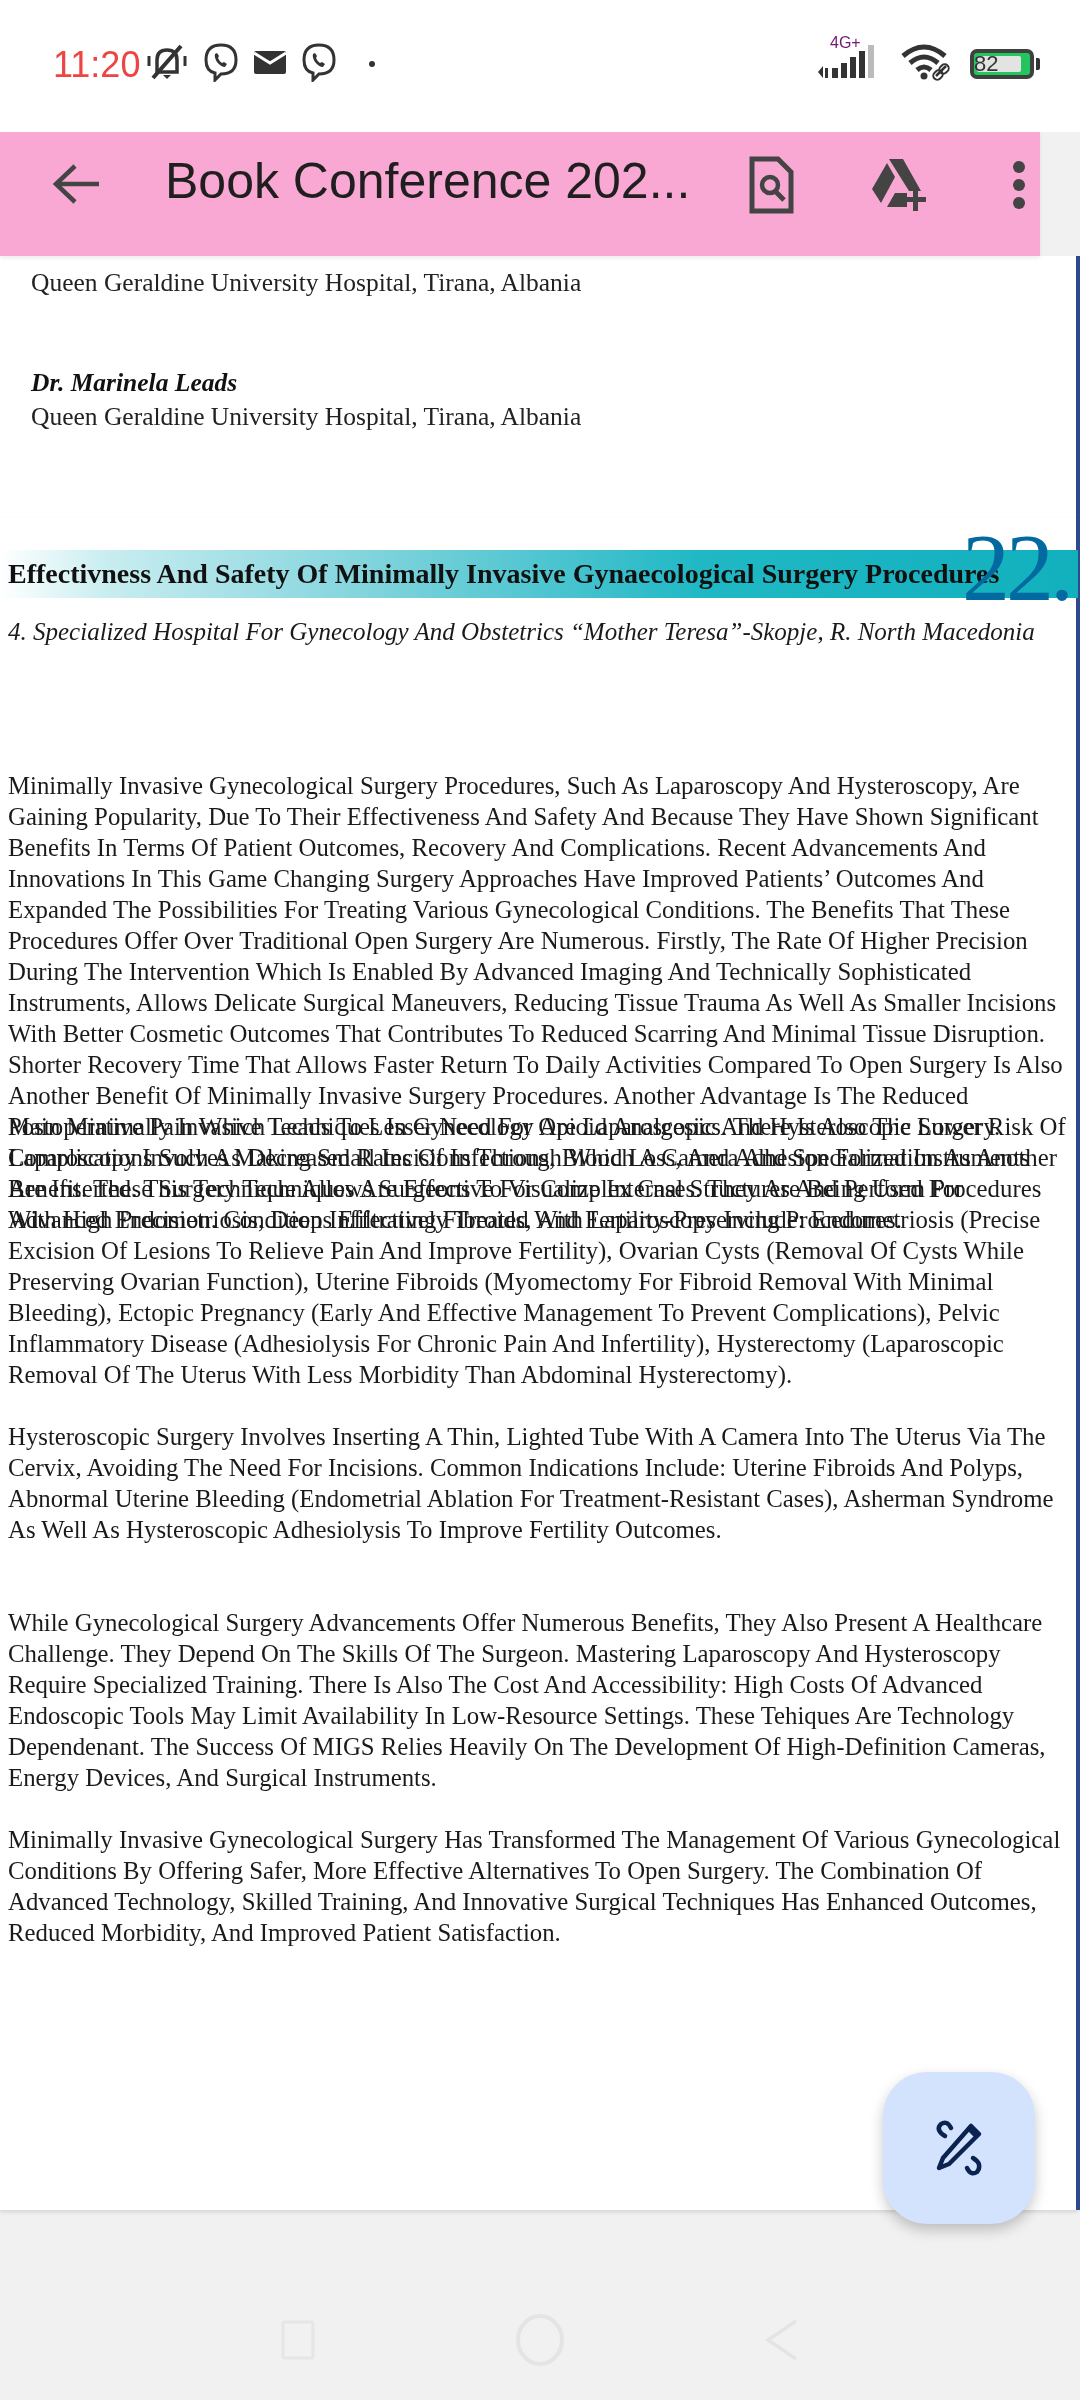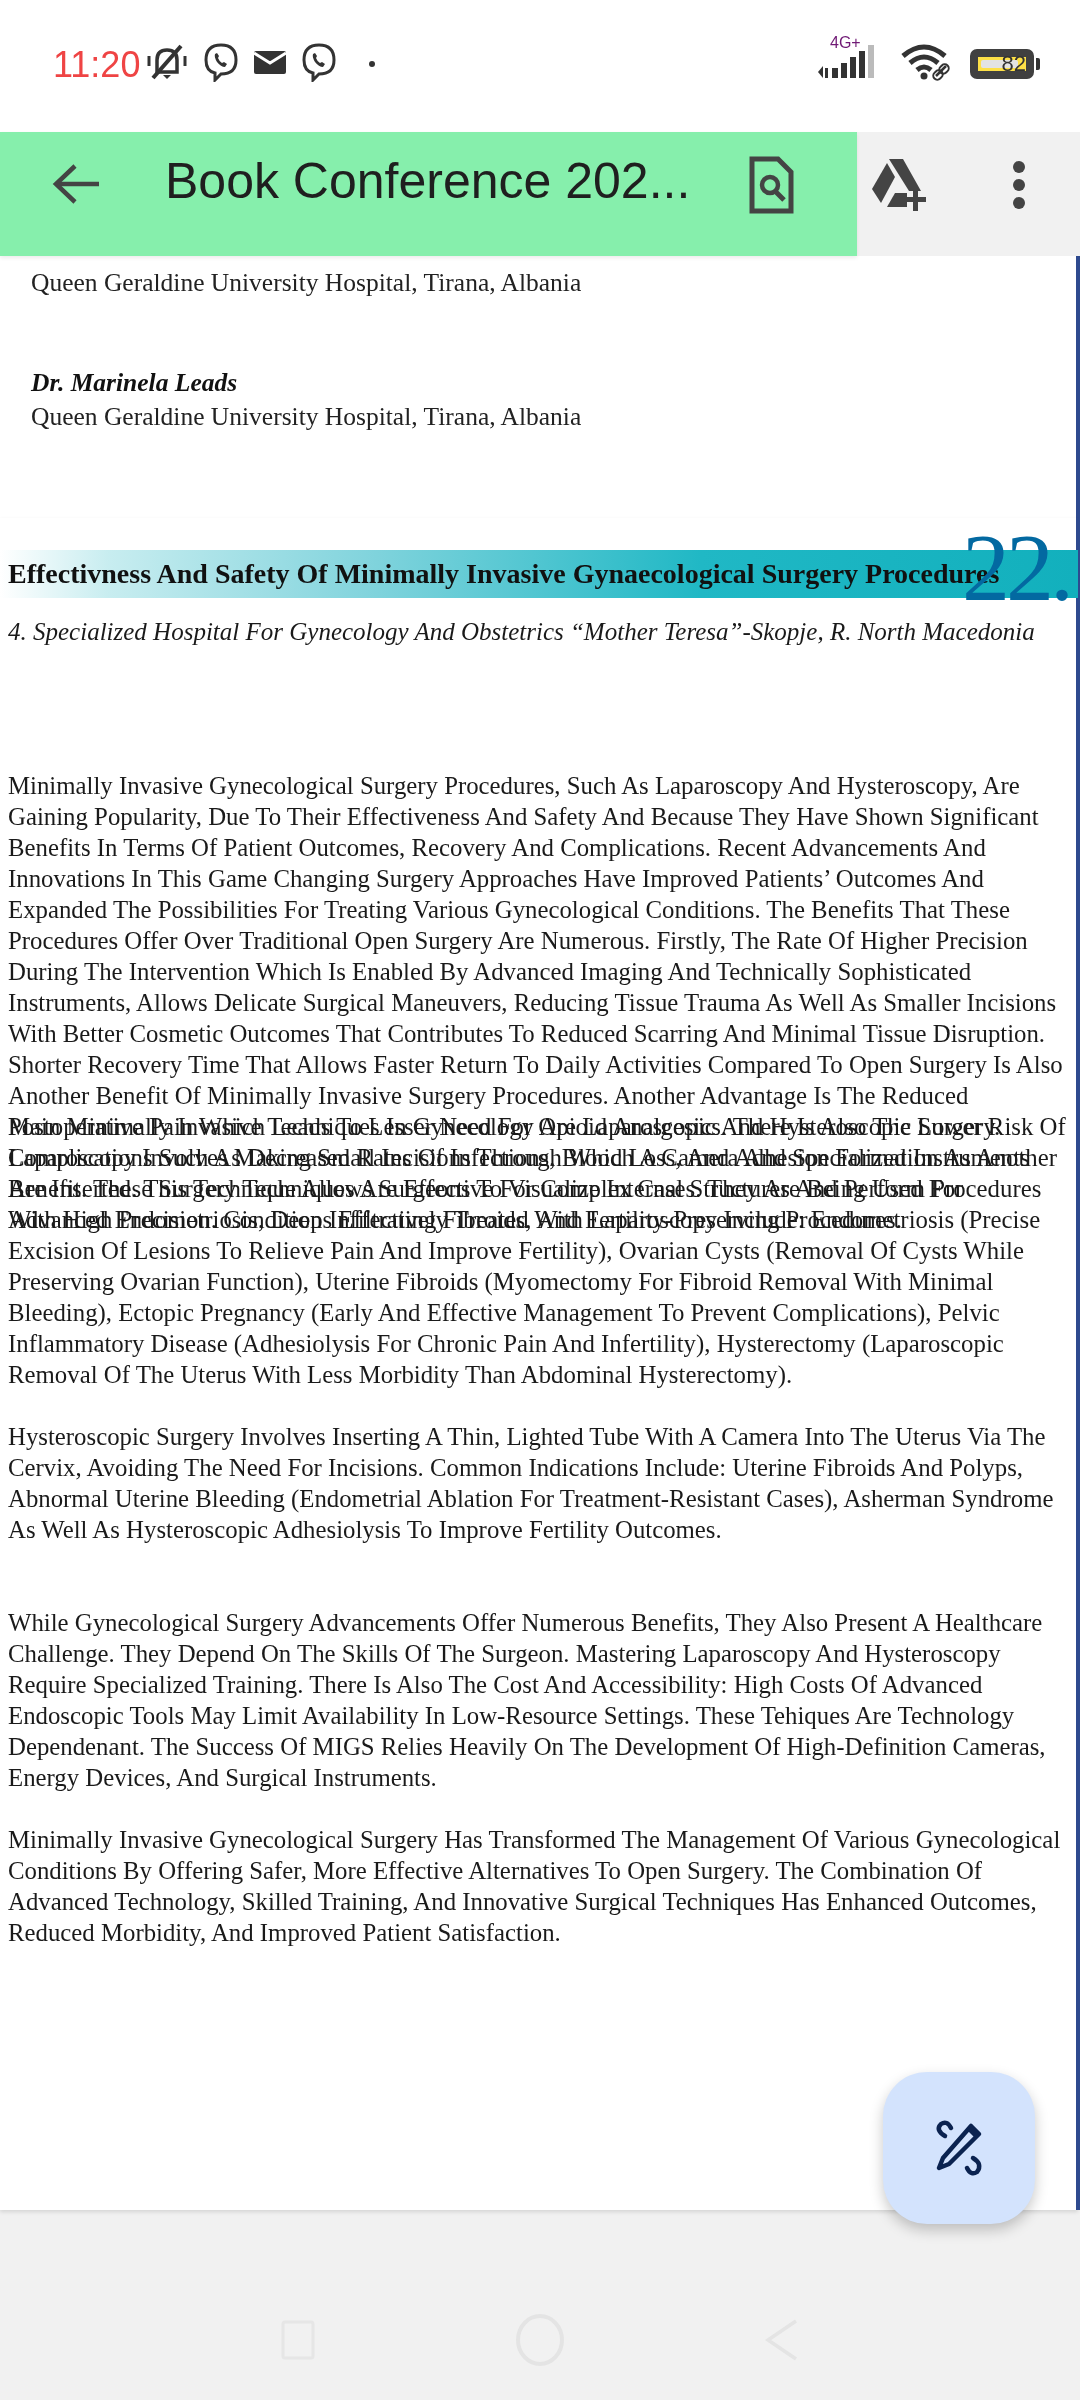--- a/index.html
+++ b/index.html
@@ -6,28 +6,28 @@
   html, body { width: 1080px; height: 2400px; overflow: hidden; background: #f1f1f1; }
   body { position: relative; font-family: "Liberation Sans", sans-serif; }
 
   
   .status-bar { position: absolute; top: 0; left: 0; width: 1080px; height: 132px; background: #ffffff; }
   .status-time { position: absolute; left: 53px; top: 44px; font-size: 36px; color: #ef4444; font-family: "Liberation Sans", sans-serif; }
   .status-icons-left { position: absolute; left: 145px; top: 44px; display: flex; align-items: center; gap: 14px; height: 40px; }
   .status-icons-right { position: absolute; right: 40px; top: 44px; display: flex; align-items: center; gap: 18px; height: 40px; }
   .sicon { display: inline-block; }
   .dot { width: 6px; height: 6px; background: #333; border-radius: 50%; margin-left: 18px; }
-  .battery { position: relative; width: 64px; height: 30px; border: 8px solid #404040; border-radius: 7px; display: flex; align-items: center; justify-content: flex-end; font-size: 22px; color: #333; background: #fde047; }
+  .battery { position: relative; width: 64px; height: 30px; border: 4px solid #404040; border-radius: 7px; display: flex; align-items: center; justify-content: flex-start; font-size: 22px; color: #333; background: #22c55e; }
   .battery .fill { position: absolute; left: 3px; top: 3px; bottom: 3px; width: 78%; background: #e3e3e3; border-radius: 2px; }
   .battery span { position: relative; z-index: 1; font-family: "Liberation Sans", sans-serif; }
   .battery-tip { width: 4px; height: 12px; background: #333; border-radius: 0 2px 2px 0; margin-left: -16px; }
   .net-label { position: absolute; left: -2px; top: -8px; font-size: 16px; color: #701a75; margin-left: 16px; }
 
   
-  .app-bar { position: absolute; top: 132px; left: 0; width: 857px; height: 124px; background: #86efac; box-shadow: 0 2px 4px rgba(0,0,0,0.08); z-index: 5; }
+  .app-bar { position: absolute; top: 132px; left: 0; width: 1040px; height: 124px; background: #f9a8d4; box-shadow: 0 2px 4px rgba(0,0,0,0.08); z-index: 5; }
   .back-btn { position: absolute; left: 46px; top: 22px; width: 60px; height: 60px; display: flex; align-items: center; justify-content: center; }
   .app-title { position: absolute; left: 165px; top: 20px; font-size: 50px; color: #1f1f1f; white-space: nowrap; font-family: "Liberation Sans", sans-serif; }
   .tb-btn { position: absolute; top: 18px; width: 70px; height: 70px; display: flex; align-items: center; justify-content: center; }
 
   
   .doc { position: absolute; top: 256px; left: 0; width: 1080px; height: 1960px; overflow: hidden; background: #f1f1f1; }
   .page { position: absolute; left: 0; width: 1078px; background: #ffffff; box-shadow: 0 2px 4px rgba(0,0,0,0.12); font-family: "Liberation Serif", serif; color: #1a1a1a; padding-left: 8px; }
   .page-edge { position: absolute; right: -2px; top: 0; bottom: 0; width: 4px; background: #2e4a8f; }
   .page1 { top: -20px; height: 488px; }
   .page2 { top: 262px; height: 1692px; }

